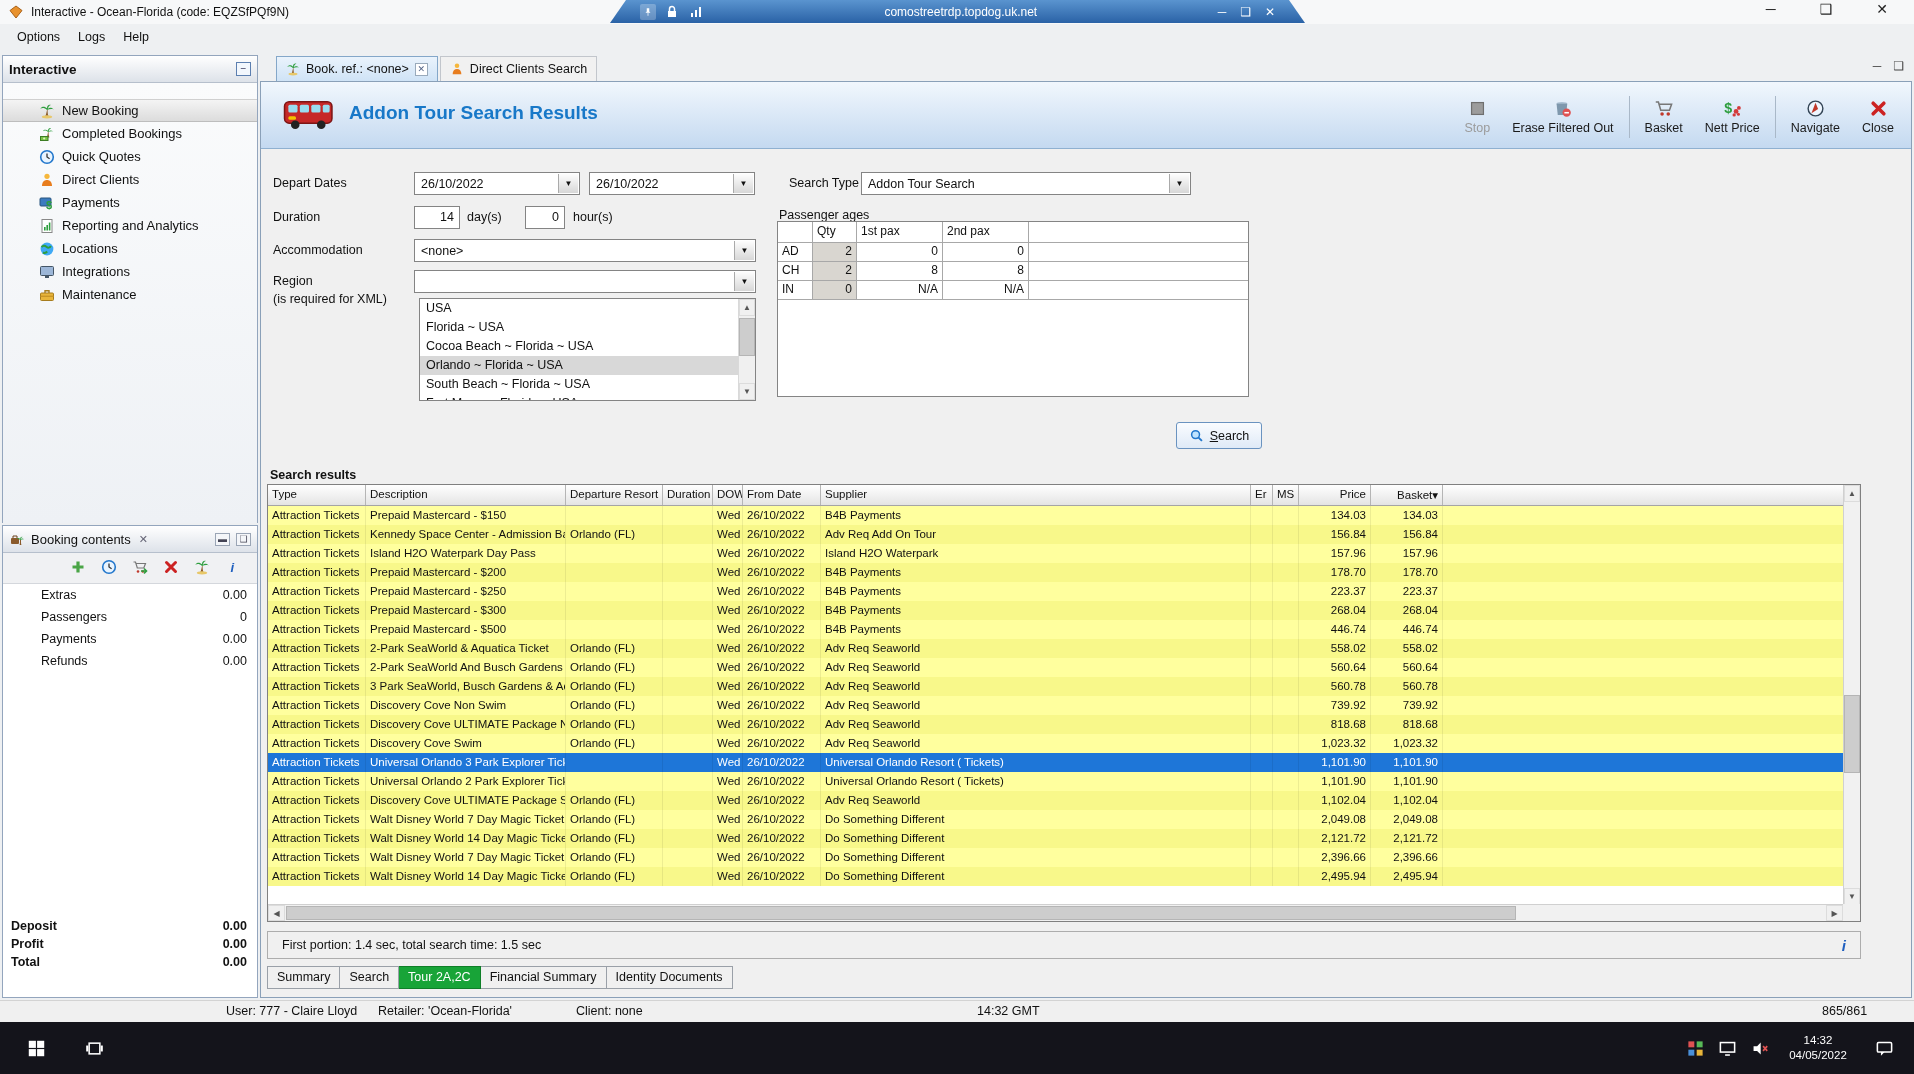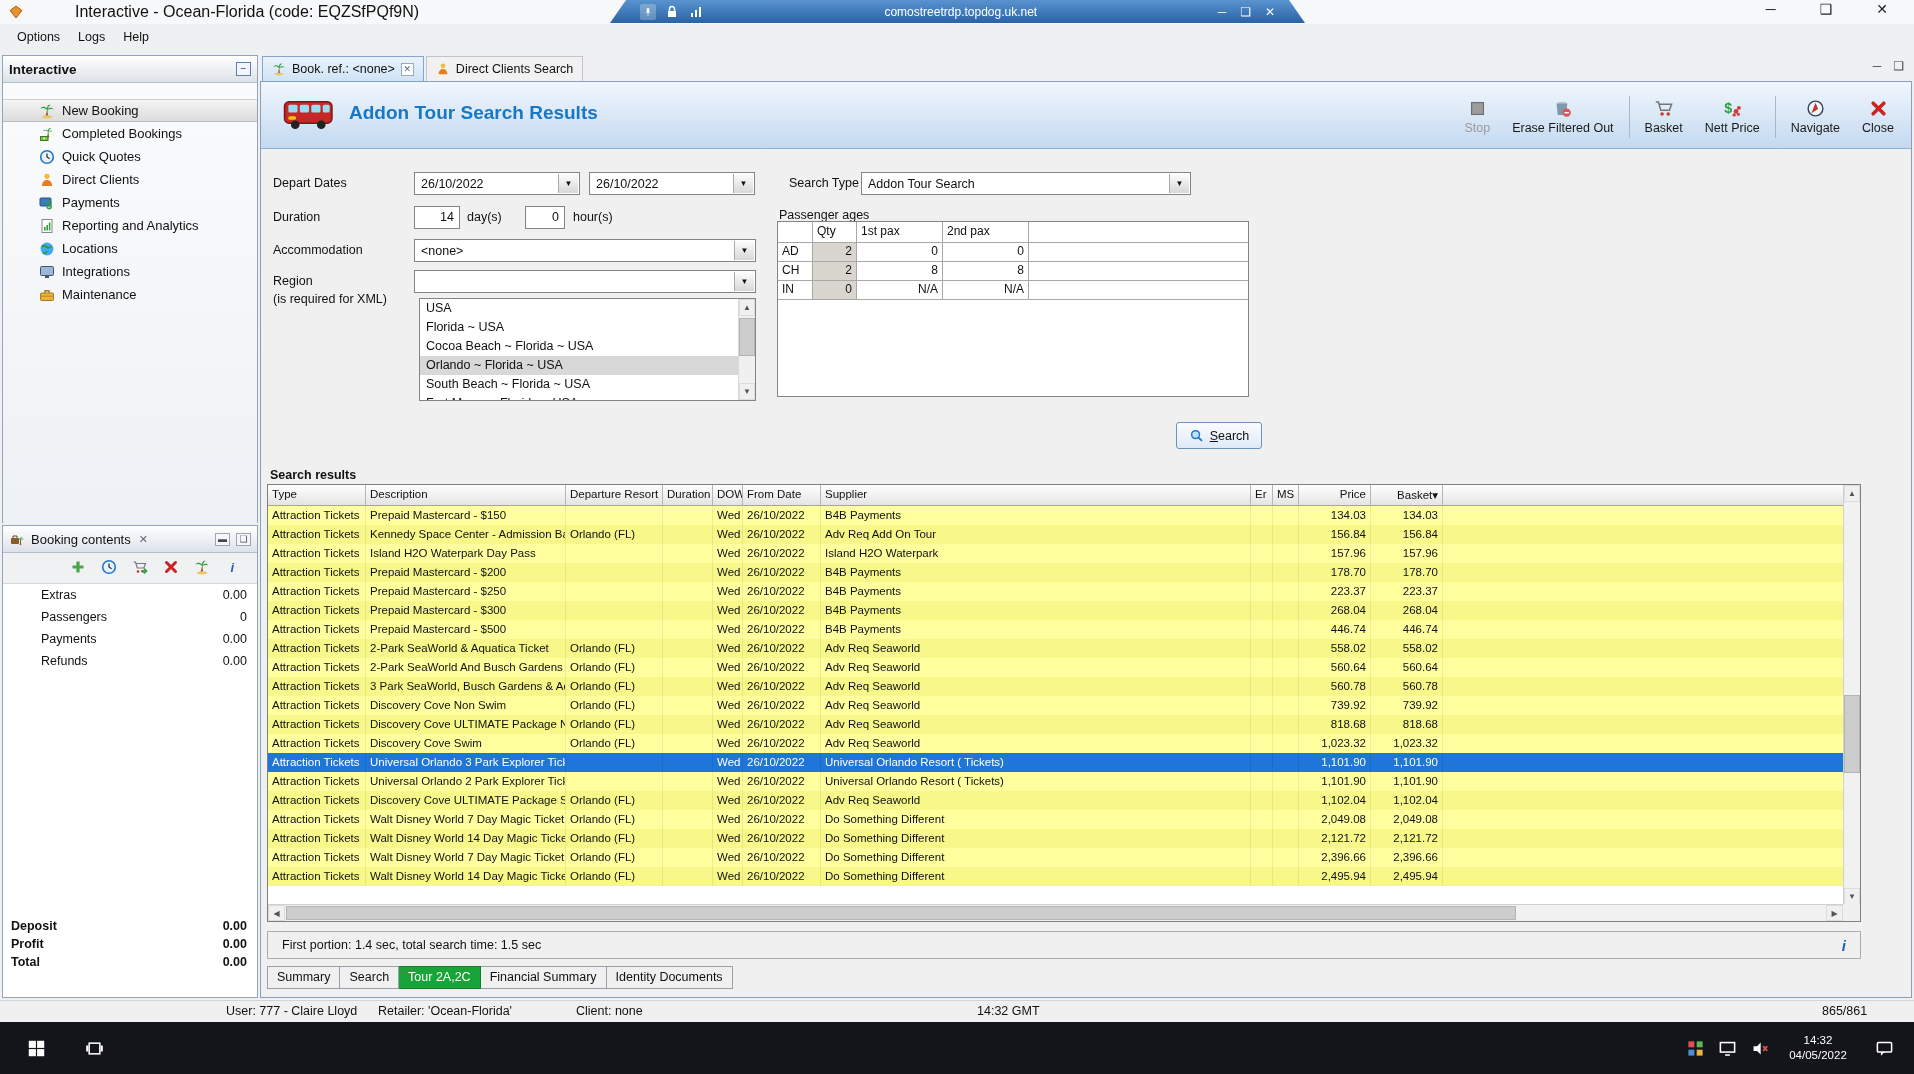--- a/index.html
+++ b/index.html
@@ -1,21 +1,21 @@
 <!DOCTYPE html>
 <html><head>
 <meta charset="utf-8">
 <style>
   * { box-sizing: border-box; margin:0; padding:0; }
   html,body { width:1914px; height:1074px; overflow:hidden; }
   body { font-family:"Liberation Sans", sans-serif; font-size:12.5px; background:#eef0f2; position:relative; color:#111; }
 
   
   #titlebar { position:absolute; left:0; top:0; width:1914px; height:24px; background:#f7f8f9; display:flex; align-items:center; padding-left:8px; gap:7px; }
-  #titlebar .t { font-size:16px; color:#111;margin-left:44px; }
+  #titlebar .t { font-size:12px; color:#111; }
   #win-controls { position:absolute; right:26px; top:1px; display:flex; gap:44px; font-size:14px; color:#222; }
   #win-controls span { cursor:default; }
   #rdpbar { position:absolute; left:610px; top:0; width:695px; height:23px; background:linear-gradient(#5a94cf,#2a62a6); clip-path:polygon(16px 0, calc(100% - 16px) 0, 100% 100%, 0 100%); color:#fff; display:flex; align-items:center; z-index:50; padding:0 30px; }
   #rdpbar .grp { display:flex; align-items:center; gap:8px; }
   #rdpbar .host { flex:1; text-align:center; font-size:12px; }
   #rdpbar .wc { display:flex; gap:14px; font-size:12px; }
   .pinbox { background:rgba(255,255,255,.25); padding:1px 3px; border-radius:2px; }
   #menubar { position:absolute; left:0; top:24px; height:26px; display:flex; align-items:center; padding-left:8px; }
   #menubar span { padding:3px 9px; }
 
@@ -39,21 +39,21 @@
   .x-sm { font-size:11px; color:#667; padding:0 2px; }
   #bc-toolbar { height:31px; background:#f0f1f3; border-bottom:1px solid #d4d7dc; display:flex; align-items:center; justify-content:flex-end; gap:15px; padding-right:16px; }
   #bc-list { padding-top:0; }
   .bc-row { height:22px; display:flex; align-items:center; padding:0 10px 0 38px; font-size:12.5px; }
   .bc-row .lbl { flex:1; }
   #bc-totals { position:absolute; left:0; right:0; bottom:24px; }
   .bc-total { height:18px; display:flex; padding:0 10px 0 8px; font-weight:bold; font-size:12.5px; }
   .bc-total .lbl { flex:1; }
 
   
-  #main { position:absolute; left:260px; top:55px; width:1652px; height:943px; }
+  #main { position:absolute; left:260px; top:55px; width:1652px; height:943px;padding-left:14px; }
   #tabbar { height:26px; display:flex; align-items:flex-end; gap:2px; padding-left:2px; position:relative; }
   .tab { display:flex; align-items:center; gap:6px; height:25px; padding:0 9px; border:1px solid #c2c6cc; border-bottom:none; background:#f1f1f1; font-size:12.5px; }
   .tab.active { background:linear-gradient(#eaf3fc,#cfe3f6); border-color:#84a7c9; }
   .tab-close { width:13px; height:13px; border:1px solid #9ab; background:#fff; font-size:9px; line-height:11px; text-align:center; color:#568; }
   #mdi-controls { position:absolute; right:8px; top:4px; display:flex; gap:12px; color:#444; font-size:12px; }
 
   #content { position:absolute; left:0; top:26px; width:1652px; height:917px; border:1px solid #8aa0b8; background:#f0f0f0; }
   #band { position:absolute; left:0; top:0; width:100%; height:67px; background:linear-gradient(#f1f7fd,#c4d9f0); border-bottom:1px solid #8fb0d0; }
   #band .bus { position:absolute; left:22px; top:11px; width:52px; height:42px; }
   #band .bus svg { width:100%; height:100%; }

